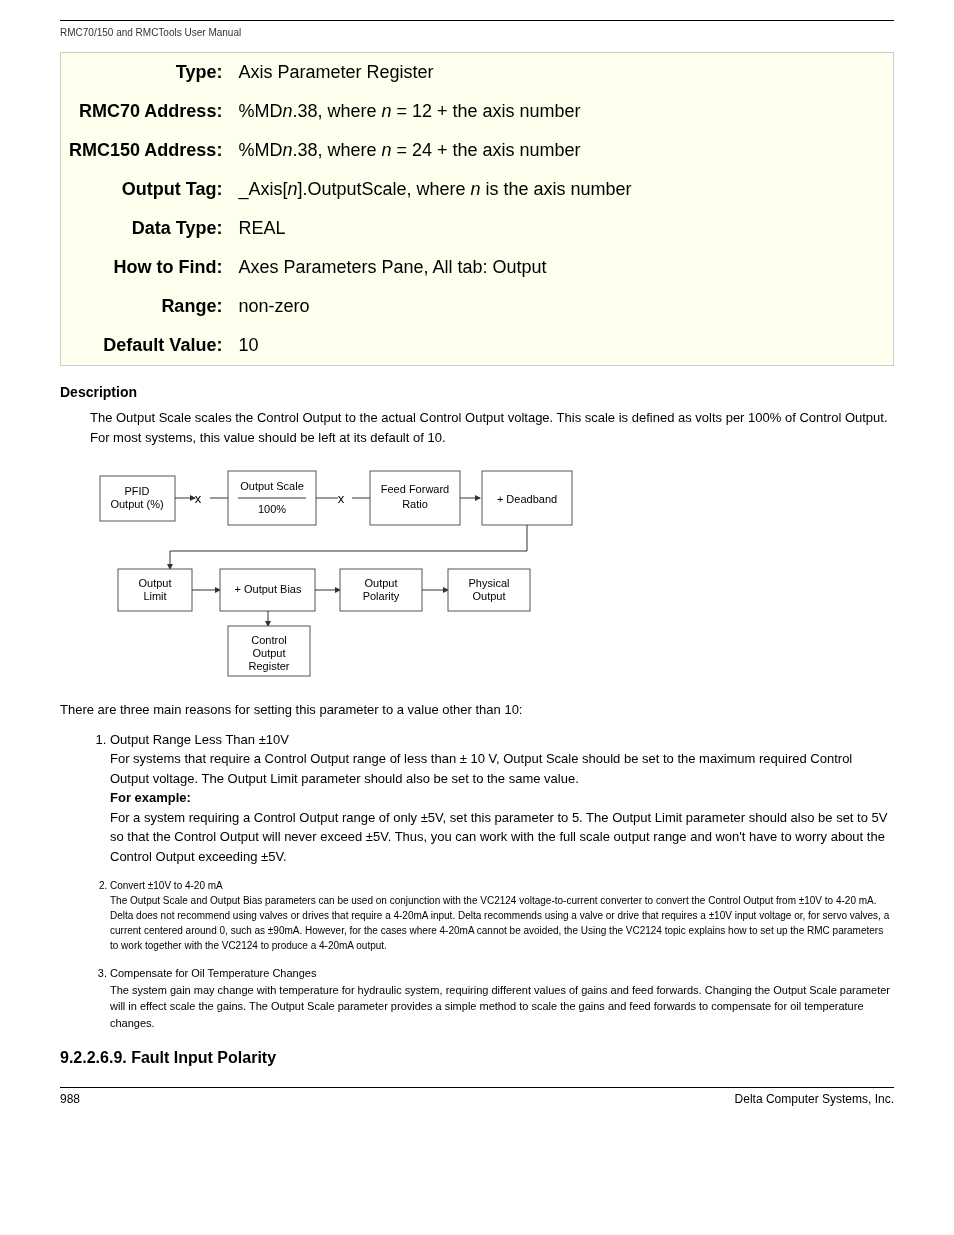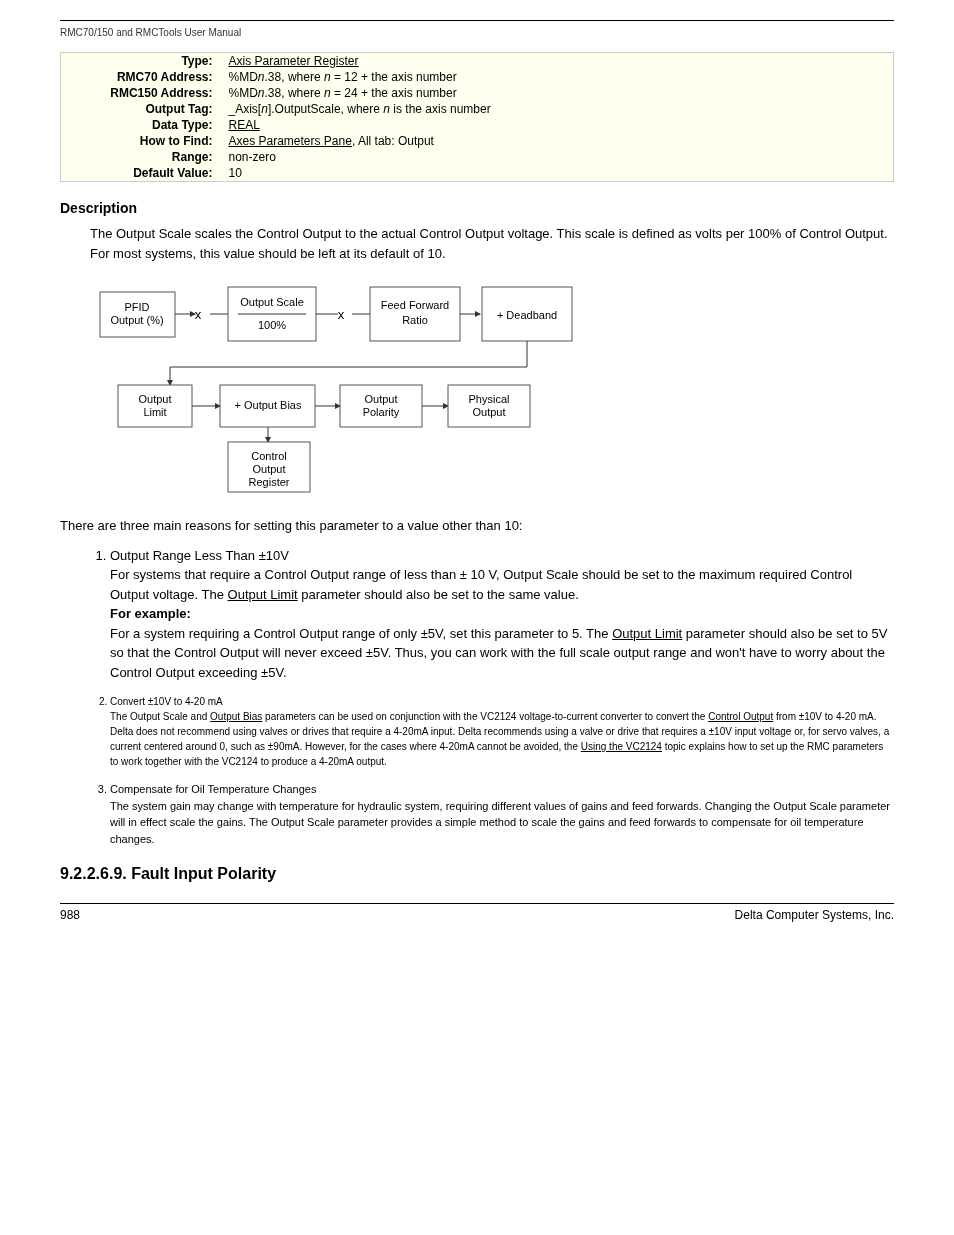--- a/index.html
+++ b/index.html
@@ -29,34 +29,34 @@
     }
     
     .info-table {
       border: 1px solid #ccc;
       background: #ffffee;
       width: 100%;
       border-collapse: collapse;
       margin-bottom: 18px;
     }
     .info-table td {
-      padding: 1px 8px;
-      font-size: 12px;
+      padding: 9px 8px;
+      font-size: 18px;
       vertical-align: top;
     }
     .info-table .label-cell {
       text-align: right;
       font-weight: bold;
       width: 160px;
       white-space: nowrap;
     }
     .info-table .value-cell {
       text-align: left;
     }
-    .underline { text-decoration: underline; }
+    .underline { }
 
     
     .section-title {
       font-weight: bold;
       font-size: 14px;
       margin-bottom: 8px;
     }
     .desc-para {
       margin-left: 30px;
       margin-bottom: 14px;

